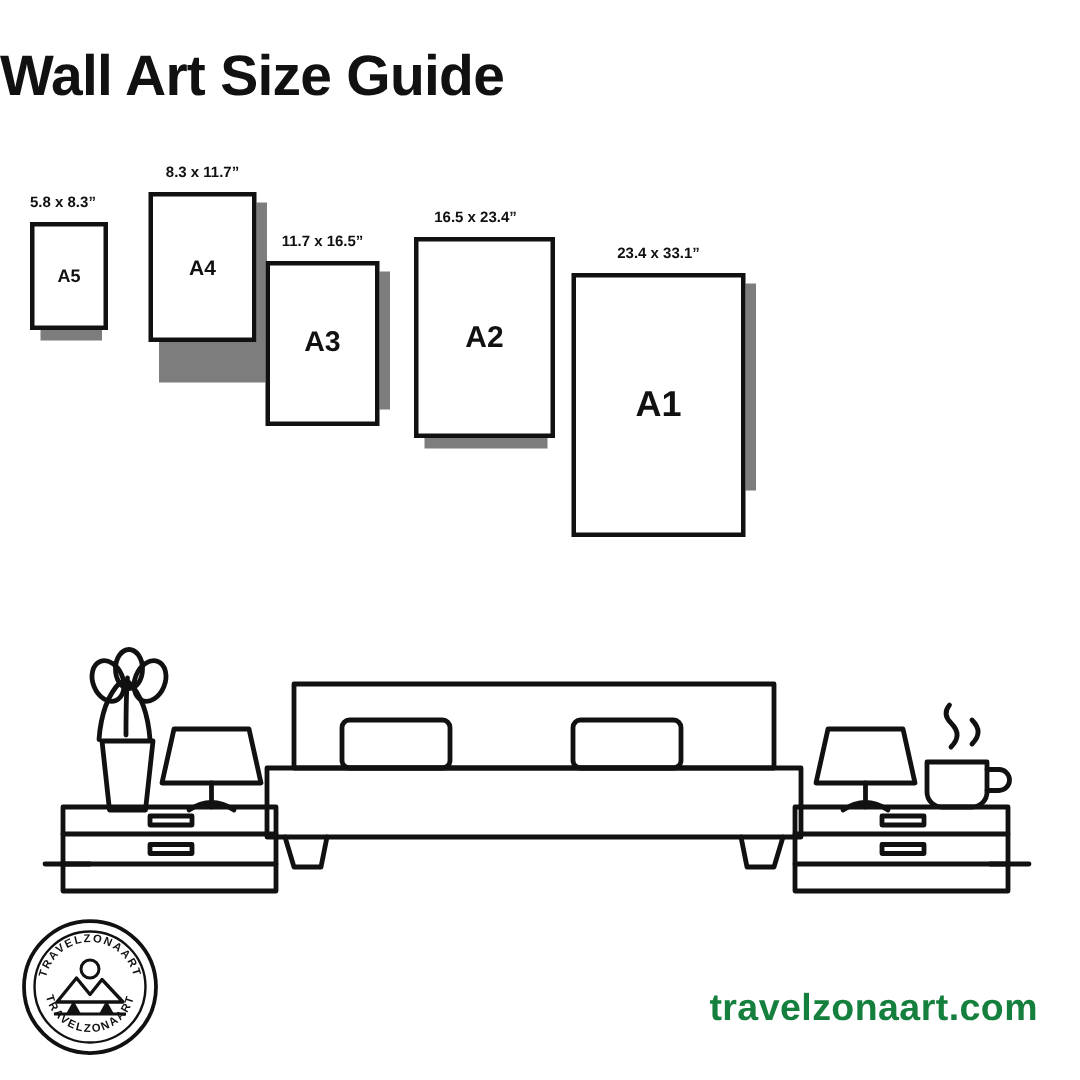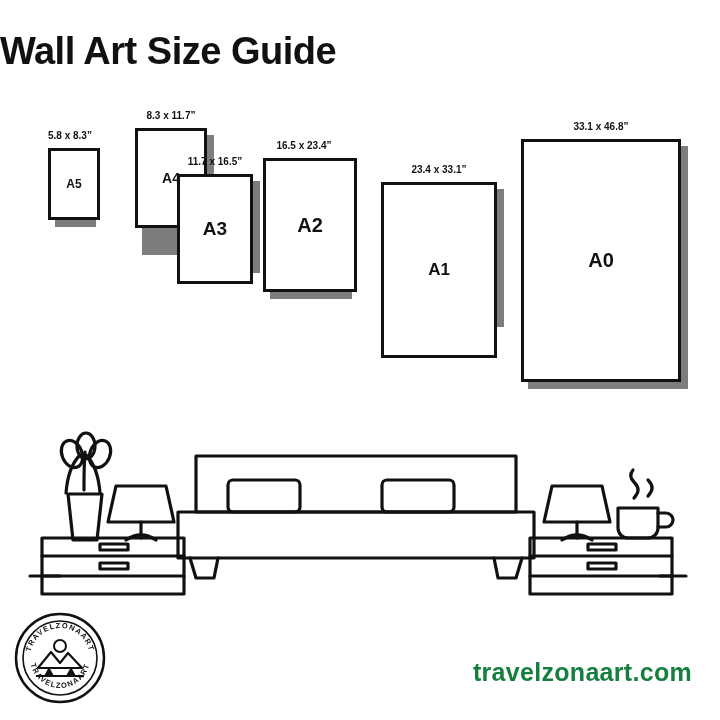--- a/index.html
+++ b/index.html
@@ -103,67 +103,60 @@
     letter-spacing: 0.3px;
   }
 </style>
 </head>
 <body>
 
 <div id="page-title">Wall Art Size Guide</div>
 
 <div id="frames-area">
 
-  <div class="frame-group" style="left:48px; width:41px; height:72px; bottom:180px;">
+  <div class="frame-group" style="left:20px; width:41px; height:72px; bottom:180px;">
     <div class="frame-dim" style="top:-18px;">5.8 x 8.3”</div>
     <div class="frame-shadow"></div>
     <div class="frame-box" style="width:52px; height:72px;">
       <span class="frame-label" style="font-size:12px;">A5</span>
     </div>
   </div>
 
-  <div class="frame-group" style="left:99px; width:72px; height:120px; bottom:152px;margin-left:36px;">
+  <div class="frame-group" style="left:99px; width:72px; height:120px; bottom:152px;">
     <div class="frame-dim" style="top:-18px;">8.3 x 11.7”</div>
     <div class="frame-shadow"></div>
     <div class="frame-box" style="width:72px; height:100px;">
       <span class="frame-label" style="font-size:14px;">A4</span>
     </div>
   </div>
 
   <div class="frame-group" style="left:177px; width:76px; height:92px; bottom:134px;">
     <div class="frame-dim" style="top:-18px;">11.7 x 16.5”</div>
     <div class="frame-shadow"></div>
     <div class="frame-box" style="width:76px; height:110px;text-align:right;">
       <span class="frame-label" style="font-size:19px;">A3</span>
     </div>
   </div>
 
-  <div class="frame-group" style="left:263px; width:82px; height:134px; bottom:108px;">
+  <div class="frame-group" style="left:276px; width:82px; height:134px; bottom:108px;">
     <div class="frame-dim" style="top:-18px;">16.5 x 23.4”</div>
     <div class="frame-shadow"></div>
     <div class="frame-box" style="width:94px; height:134px;">
       <span class="frame-label" style="font-size:20px;">A2</span>
     </div>
   </div>
 
   <div class="frame-group" style="left:381px; width:116px; height:138px; bottom:80px;">
     <div class="frame-dim" style="top:-18px;">23.4 x 33.1”</div>
     <div class="frame-shadow"></div>
     <div class="frame-box" style="width:116px; height:176px;">
-      <span class="frame-label" style="font-size:17px;">A1</span>
-    </div>
-  </div>
-
-  <div class="frame-group" style="left:521px; width:160px; height:243px; bottom:18px;">
-    <div class="frame-dim" style="top:-18px;">33.1 x 46.8”</div>
-    <div class="frame-shadow"></div>
-    <div class="frame-box" style="width:160px; height:243px;">
-      <span class="frame-label" style="font-size:20px;">A0</span>
-    </div>
-  </div>
+      <span class="frame-label" style="font-size:24px;">A1</span>
+    </div>
+  </div>
+
 
 </div>
 
 <div id="room-illustration">
   <svg width="720" height="220" viewBox="0 0 720 220" xmlns="http://www.w3.org/2000/svg">
     <g fill="none" stroke="#111111" stroke-width="3.2" stroke-linejoin="round" stroke-linecap="round">
 
       <g>
         <line x1="30" y1="196" x2="60" y2="196"></line>
         <line x1="686" y1="196" x2="660" y2="196"></line>

